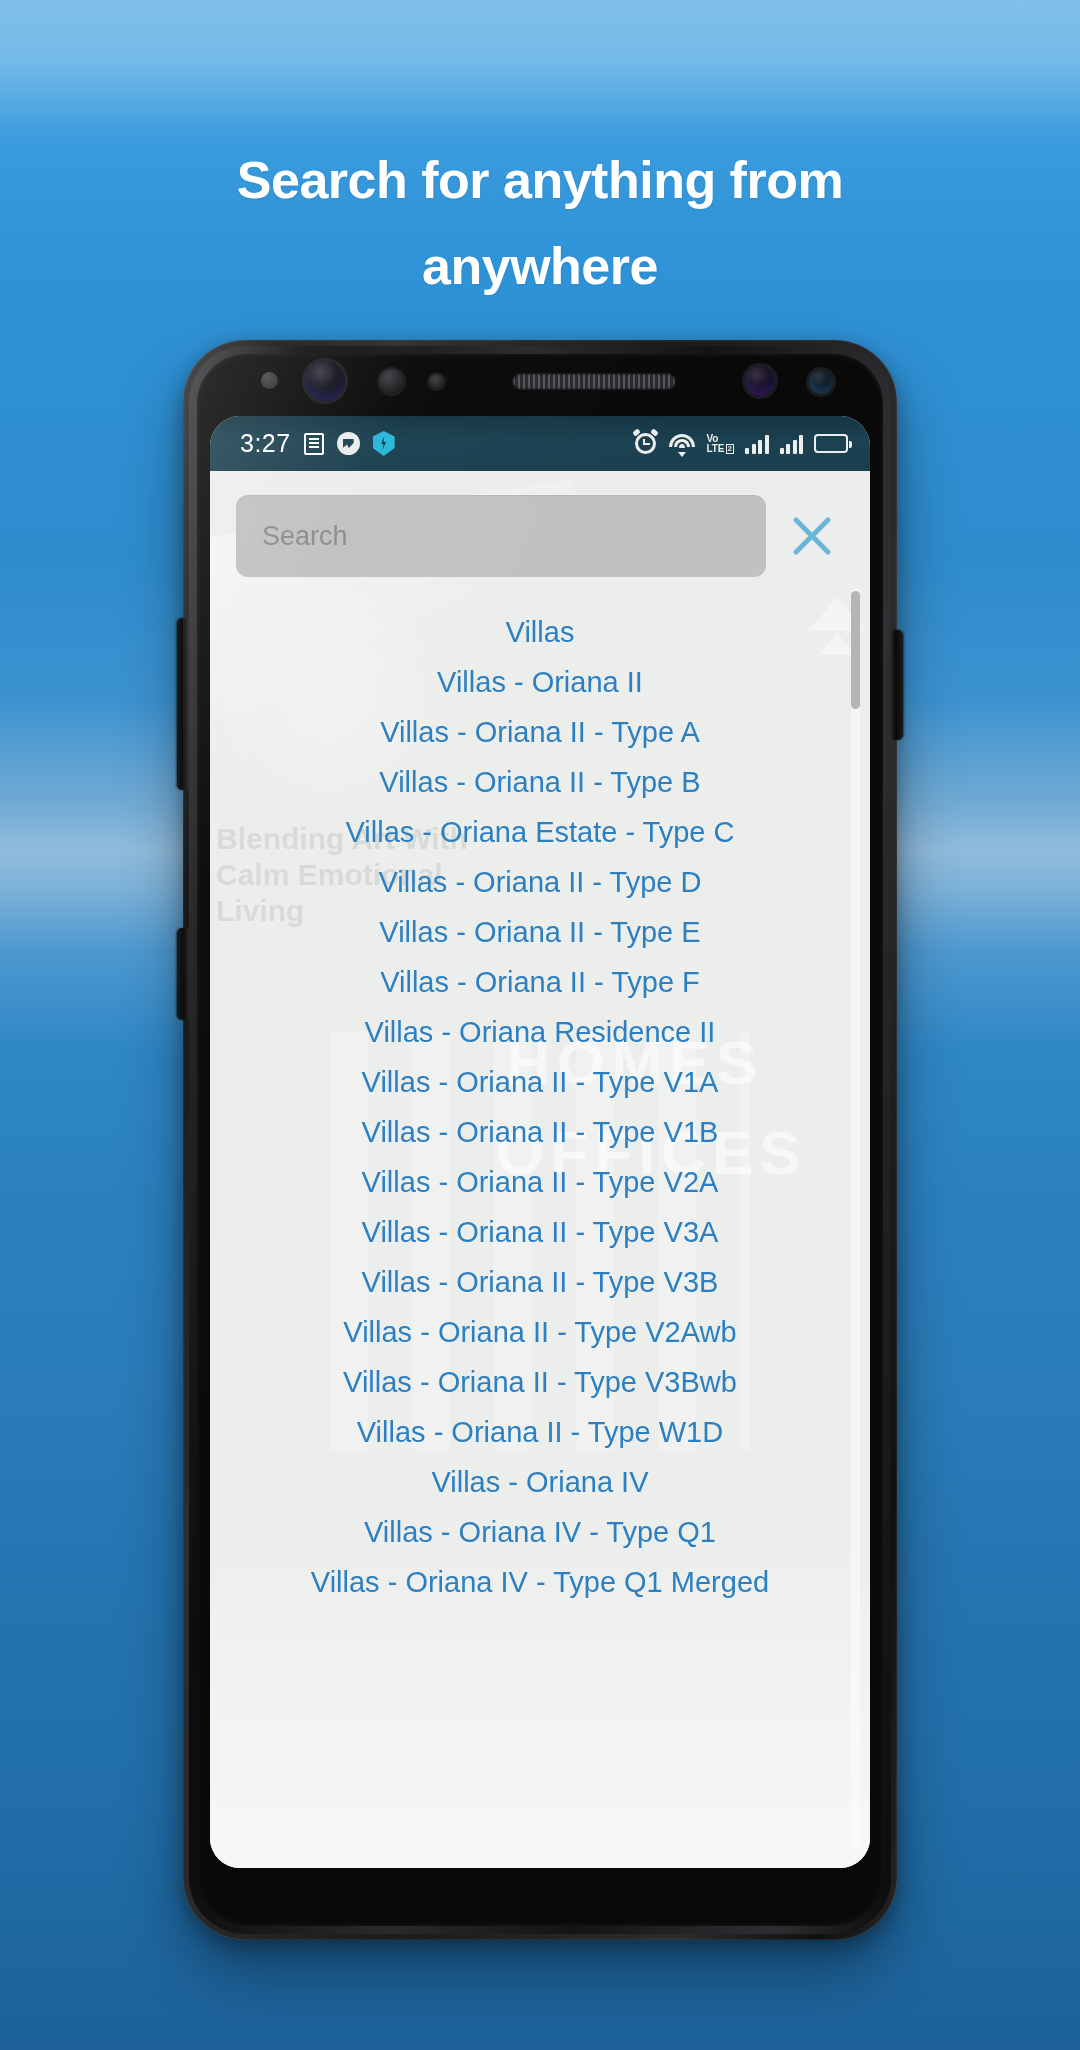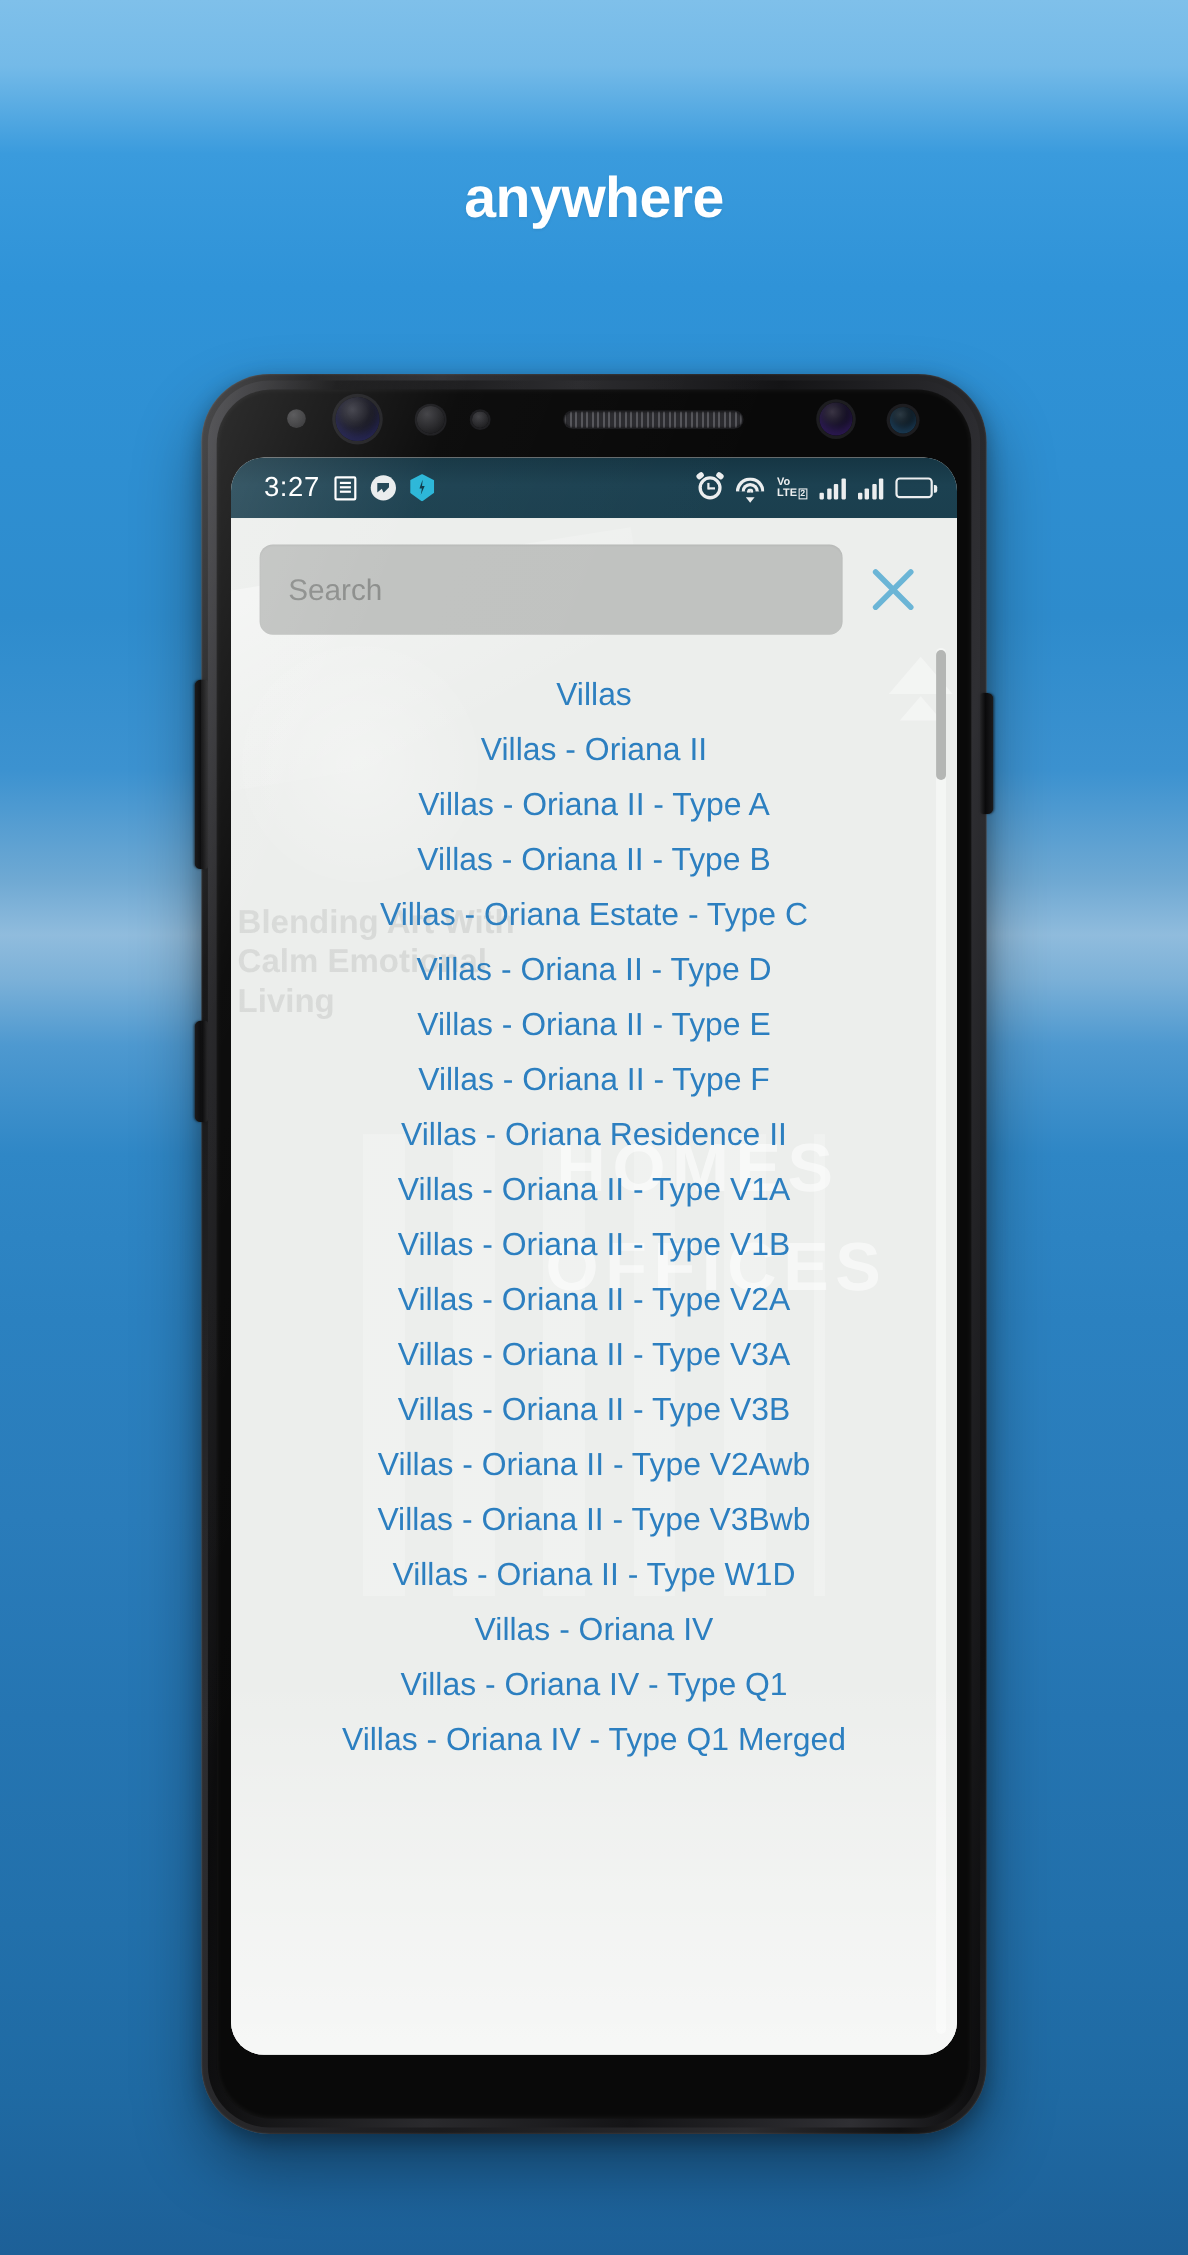--- a/index.html
+++ b/index.html
@@ -30,21 +30,21 @@
   }
 
   
   .headline {
     position:absolute; top:145px; left:0; width:1080px;
     text-align:center; color:#ffffff;
     font-size:52px; font-weight:bold; line-height:70px;
     letter-spacing:-0.5px;
     text-shadow:0 1px 3px rgba(0,0,0,0.08);
   }
-  .headline .l2 { display:block; }
+  .headline .l2 { display:block;margin-top:16px; }
 
   
   .phone {
     position:absolute; left:183px; top:340px;
     width:714px; height:1600px;
     border-radius:62px;
     background:
       linear-gradient(100deg,#2a2a2c 0%, #121213 10%, #2d2d30 22%, #1b1b1d 50%, #2c2c2f 78%, #101011 92%, #242426 100%);
     box-shadow:
       0 30px 60px rgba(0,0,0,0.38),
@@ -223,20 +223,21 @@
   
   .scrollbar-track { position:absolute; right:10px; top:118px; width:9px; height:1260px;
     background:rgba(255,255,255,0.45); border-radius:5px; }
   .scrollbar-thumb { position:absolute; right:10px; top:120px; width:9px; height:118px;
     background:#b4b6b4; border-radius:5px; }
 </style>
 </head>
 <body>
 
 <div class="headline">
+  <span>Search for anything from</span>
   <span class="l2">anywhere</span>
 </div>
 
 <div class="phone">
   <div class="phone-inner-ring"></div>
   <div class="phone-bezel"></div>
 
   <div class="btn-left-vol"></div>
   <div class="btn-left-bixby"></div>
   <div class="btn-right-pwr"></div>

